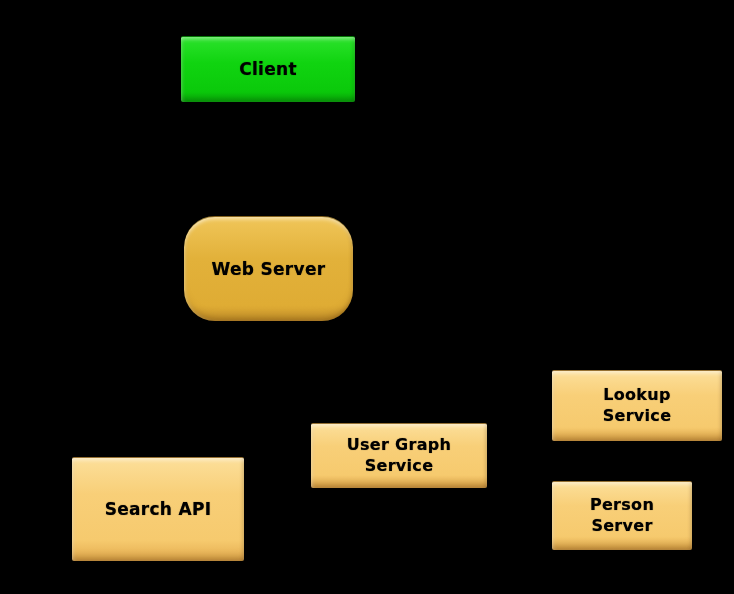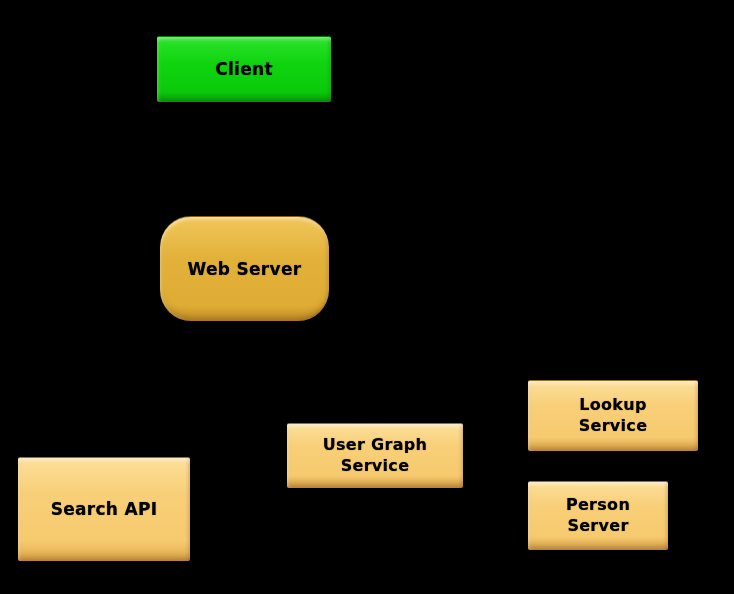--- a/index.html
+++ b/index.html
@@ -25,20 +25,21 @@
     font-weight: 700;
     letter-spacing: 0.3px;
     border-radius: 2px;
     border-top: 1px solid rgba(0,0,0,0.35);
     box-shadow:
       inset 0 4px 4px -2px rgba(255,255,255,0.55),
       inset 3px 0 4px -2px rgba(255,255,255,0.30),
       inset 0 -7px 9px -5px rgba(90,50,0,0.50),
       inset -3px 0 4px -3px rgba(90,50,0,0.35),
       4px 6px 8px rgba(0,0,0,0.65);
+    margin-left: 24px;
   }
   .node .label {
     white-space: pre-line;
     line-height: 1.3;
     text-shadow: 0 0 1px rgba(0,0,0,0.6);
   }
   .fill-green {
     background: linear-gradient(180deg, #2ce22c 0%, #10d410 40%, #0bc90b 85%, #09b409 100%);
     box-shadow:
       inset 0 4px 4px -2px rgba(255,255,255,0.45),
@@ -49,23 +50,23 @@
   }
   .fill-gold {
     background: linear-gradient(180deg, #f0c659 0%, #e2b13a 40%, #dfac34 85%, #c9952c 100%);
   }
   .fill-tan {
     background: linear-gradient(180deg, #fcdf9a 0%, #f8cf78 35%, #f6ca6e 80%, #e3ab4d 100%);
   }
 
   .node-client            { left: 157px; top: 36px;  width: 174px; height: 65px;  font-size: 17px; }
   .node-web-server        { left: 160px; top: 216px; width: 169px; height: 104px; font-size: 17px; border-radius: 31px; }
-  .node-search-api        { left: 18px;  top: 457px; width: 172px; height: 103px; font-size: 17px; }
+  .node-search-api        { left: 48px;  top: 457px; width: 172px; height: 103px; font-size: 17px; }
   .node-user-graph        { left: 287px; top: 423px; width: 176px; height: 64px;  font-size: 16px; }
-  .node-lookup-service    { left: 528px; top: 380px; width: 170px; height: 70px;  font-size: 16px; }
+  .node-lookup-service    { left: 528px; top: 370px; width: 170px; height: 70px;  font-size: 16px; }
   .node-person-server     { left: 528px; top: 481px; width: 140px; height: 68px;  font-size: 16px; }
 </style>
 </head>
 <body>
 
 <div class="canvas">
 
   <div class="node node-client fill-green">
     <span class="label">Client</span>
   </div>

